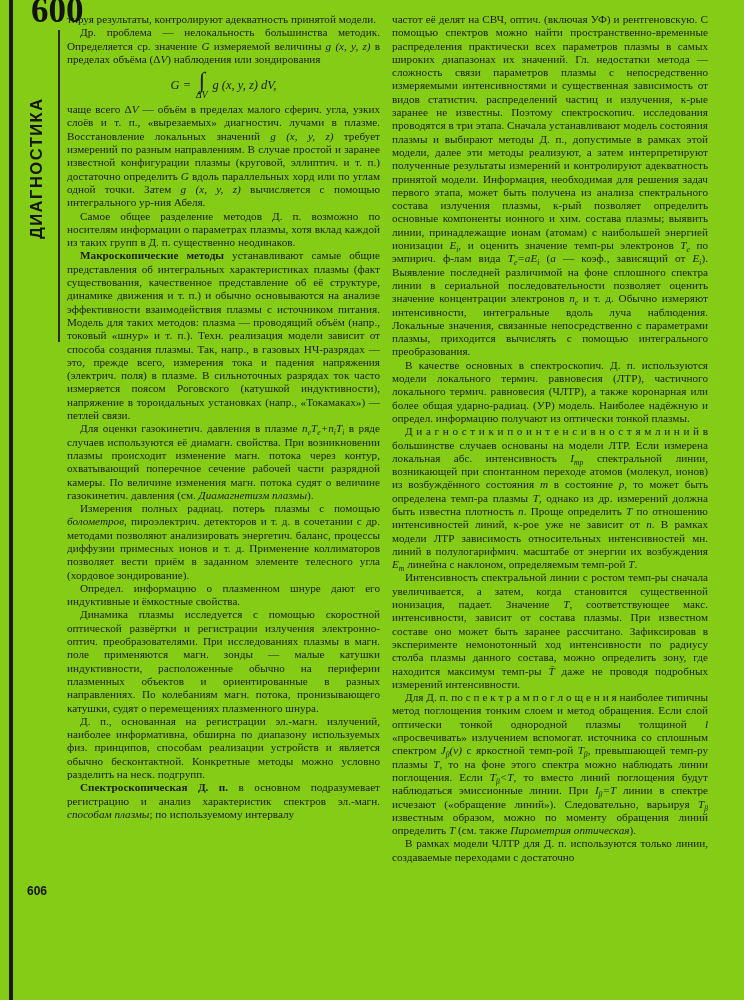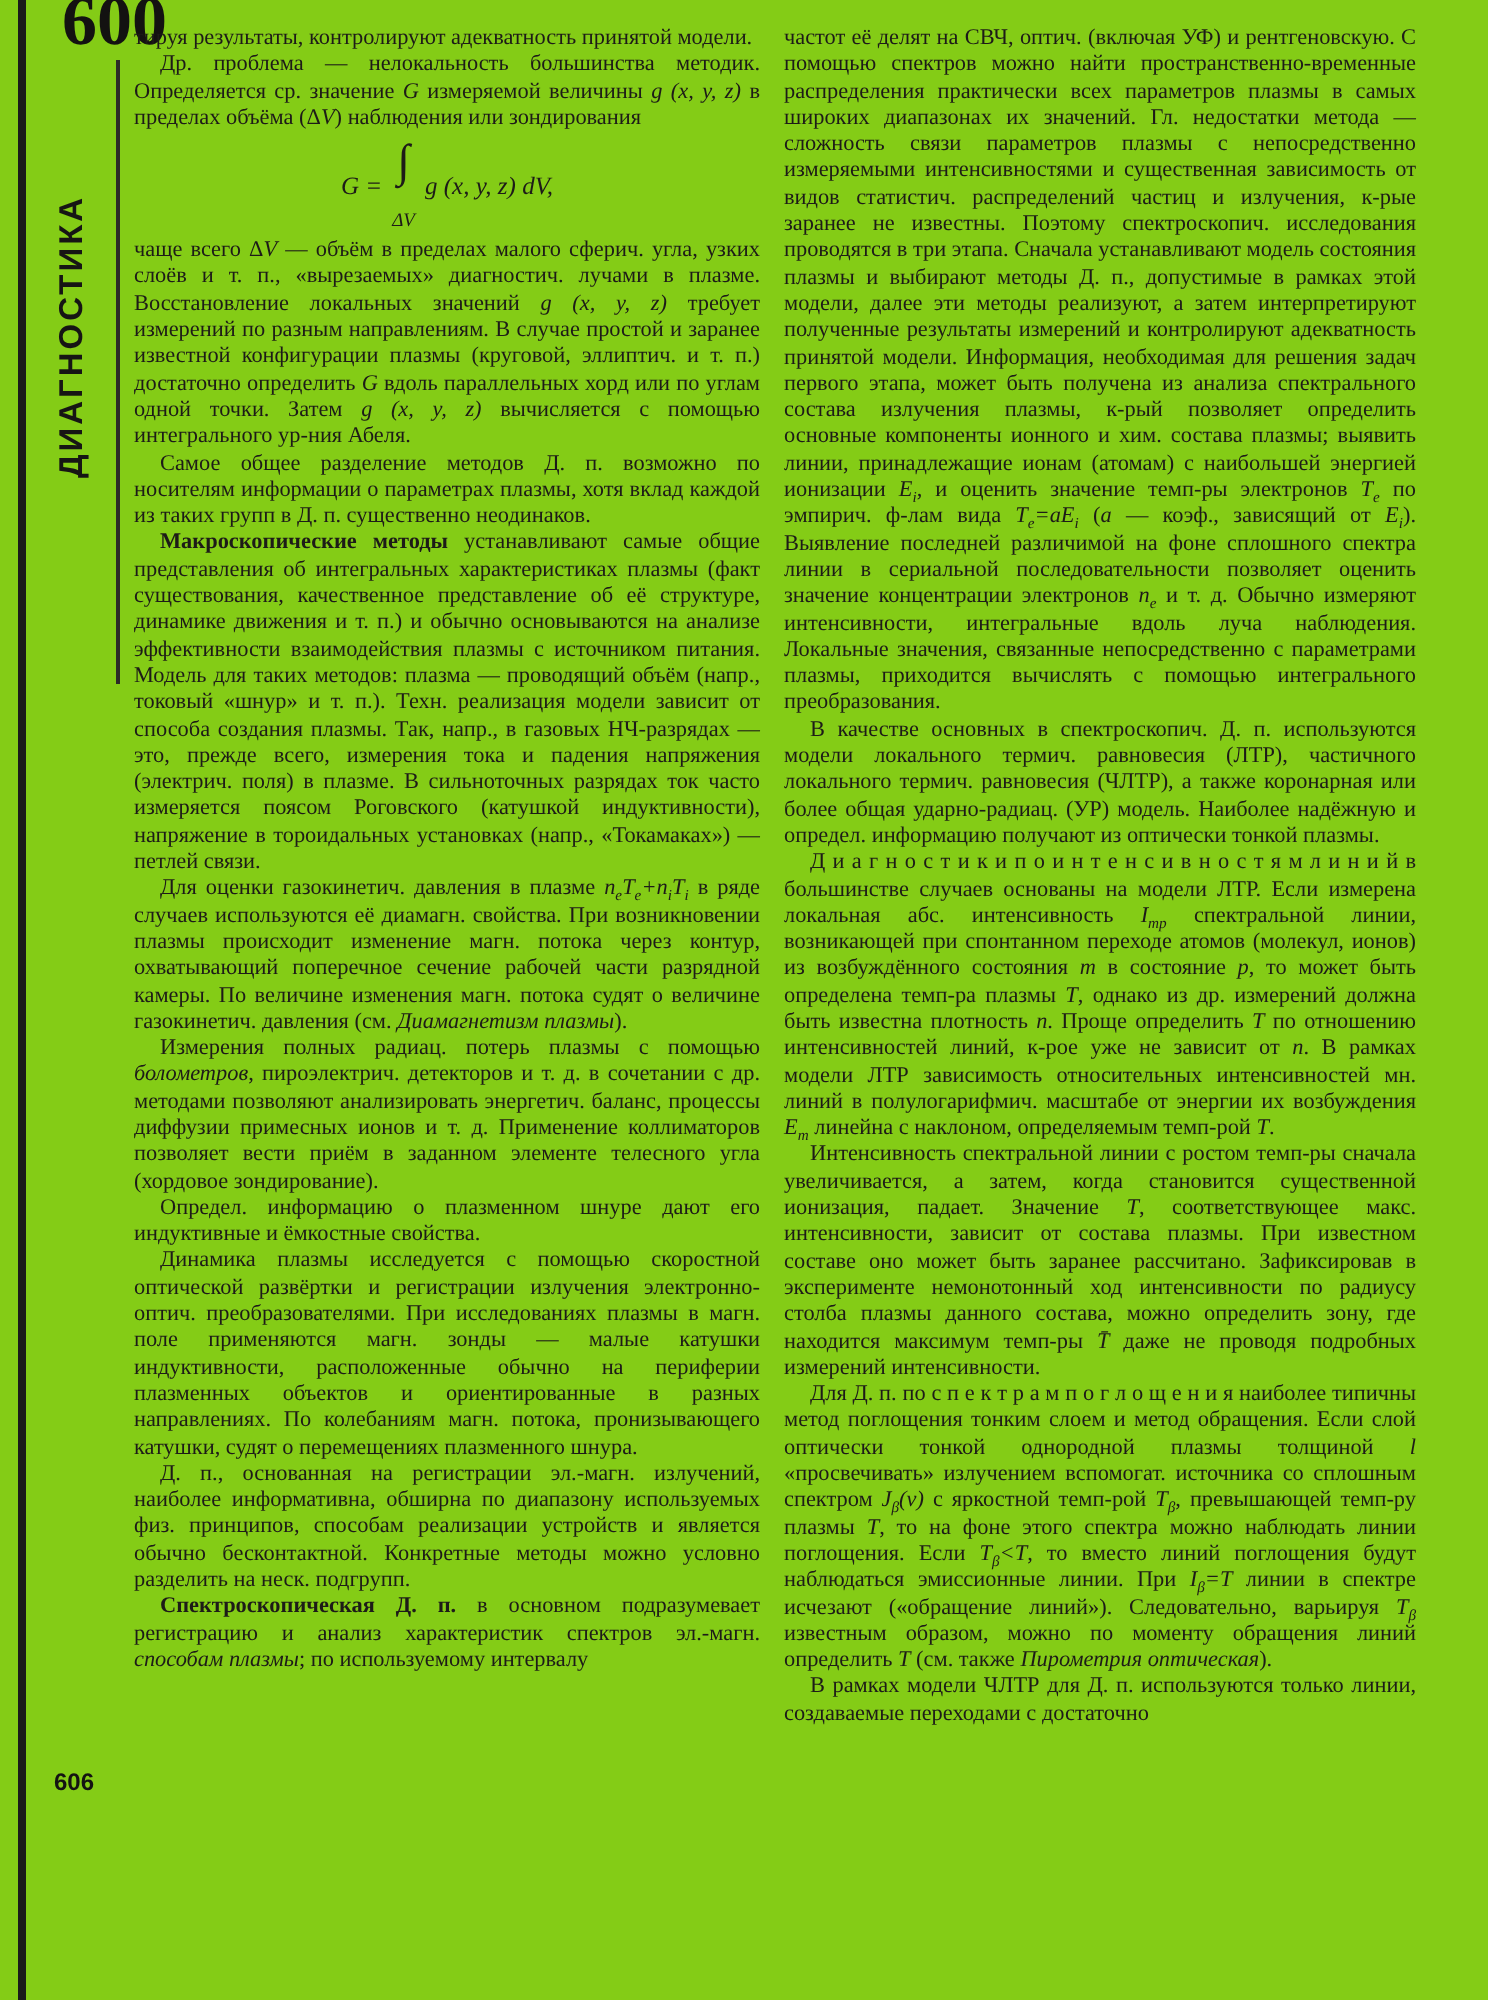--- a/index.html
+++ b/index.html
@@ -14,21 +14,21 @@
   .col-left{left:67px;width:313px;}
   .col-right{left:392px;width:316px;}
   .para{margin:0;font-size:11.2px;line-height:13.3px;text-align:justify;hyphens:auto;-webkit-hyphens:auto;color:#1d1b18;}
   .para.ind{text-indent:13px;font-family:Liberation Serif, serif;}
   .b{font-weight:700;}
   .i{font-style:italic;}
   sub{font-size:0.68em;line-height:0;}
   .formula{display:flex;justify-content:center;align-items:center;margin:5px 0 3px 0;font-size:12.5px;font-style:italic;}
   .f-int{display:inline-flex;flex-direction:column;align-items:center;margin:0 5px;}
   .int-sign{font-size:23px;line-height:20px;font-style:normal;}
-  .int-lim{font-size:9.5px;line-height:9px;font-style:italic;margin-top:16px;}
+  .int-lim{font-size:9.5px;line-height:9px;font-style:italic;margin-top:0px;}
 </style>
 </head>
 <body>
 
 <div class="page">
   <div class="scan-edge"></div>
   <div class="thumb-number">600</div>
   <div class="vertical-title">ДИАГНОСТИКА</div>
   <div class="margin-rule"></div>
   <div class="bottom-number">606</div>

